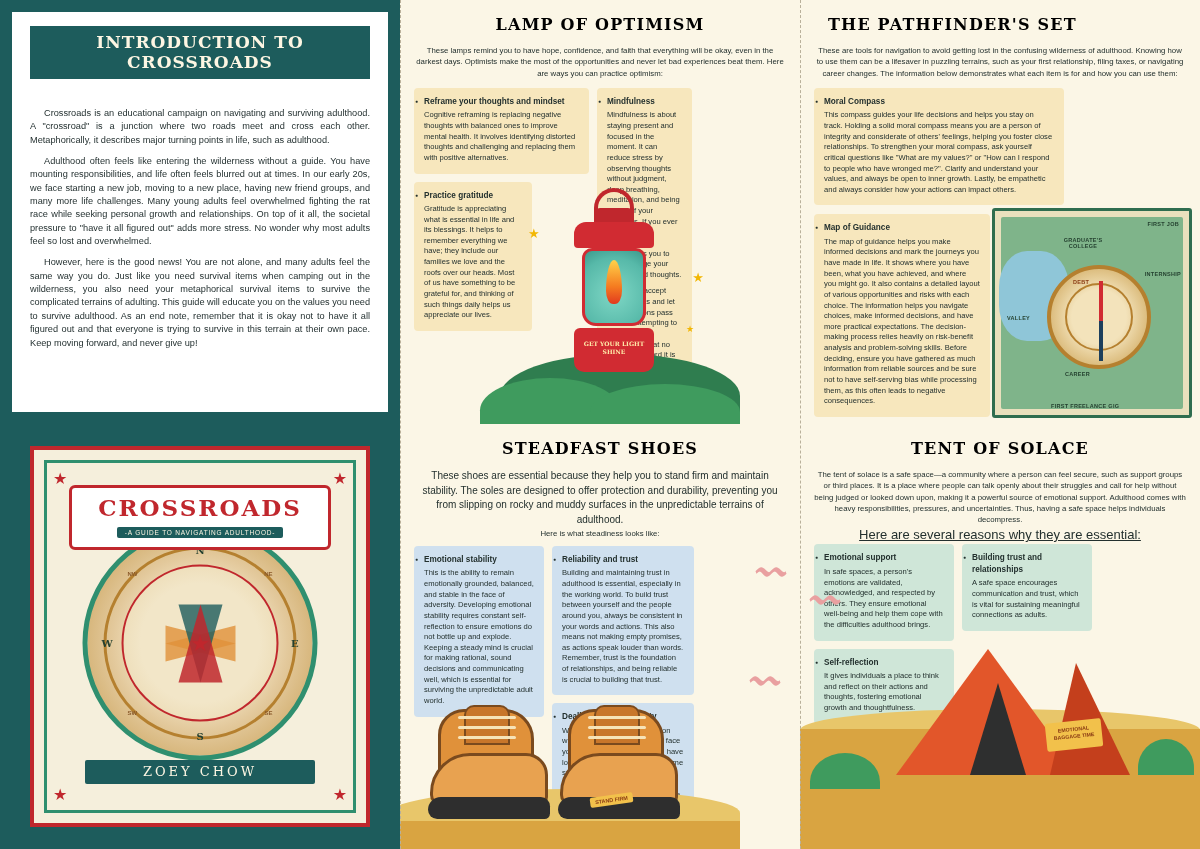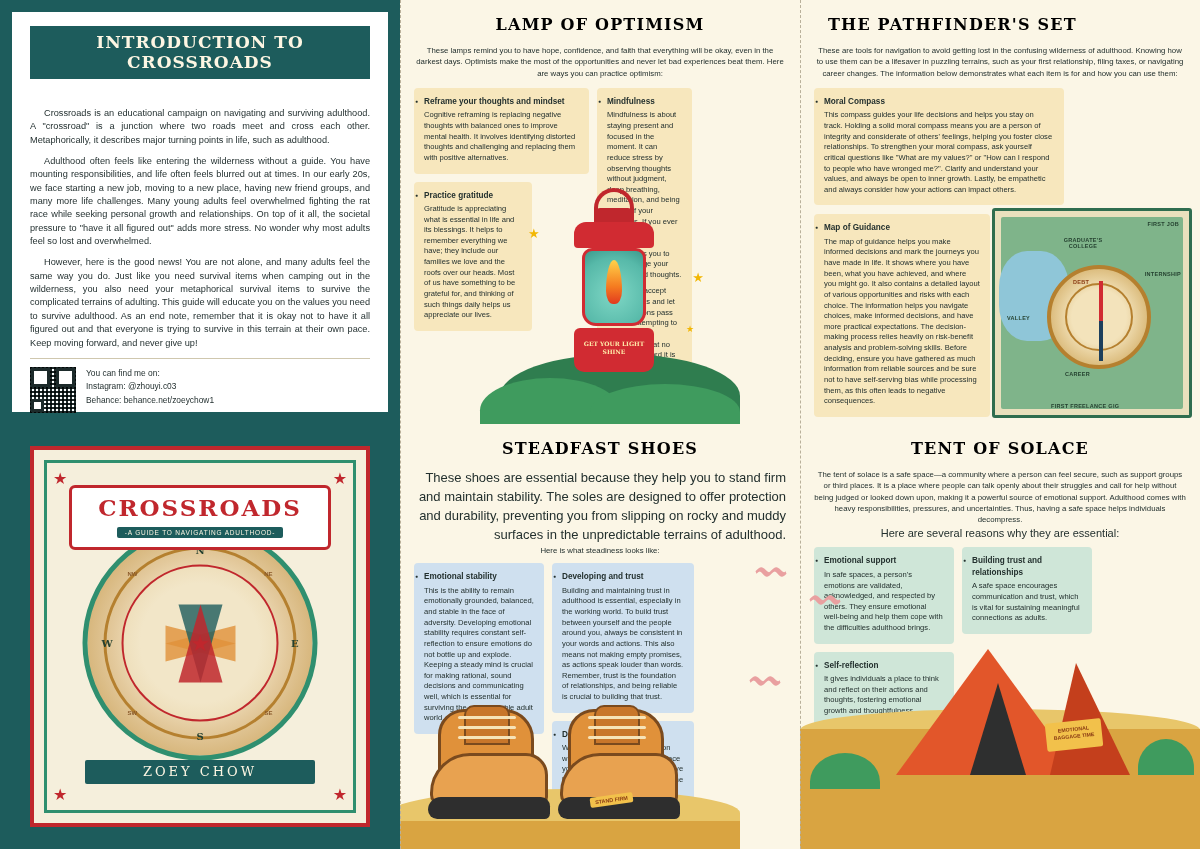--- a/index.html
+++ b/index.html
@@ -223,30 +223,20 @@
 <div class="page">
 
   <div class="panel" id="p1">
     <div class="inner">
       <div class="hdr">INTRODUCTION TO CROSSROADS</div>
       <div class="body-text" style="margin-top:28px;">
         <p>Crossroads is an educational campaign on navigating and surviving adulthood. A "crossroad" is a junction where two roads meet and cross each other. Metaphorically, it describes major turning points in life, such as adulthood.</p>
         <p>Adulthood often feels like entering the wilderness without a guide. You have mounting responsibilities, and life often feels blurred out at times. In our early 20s, we face starting a new job, moving to a new place, having new friend groups, and many more life challenges. Many young adults feel overwhelmed fighting the rat race while seeking personal growth and relationships. On top of it all, the societal pressure to "have it all figured out" adds more stress. No wonder why most adults feel so lost and overwhelmed.</p>
         <p>However, here is the good news! You are not alone, and many adults feel the same way you do. Just like you need survival items when camping out in the wilderness, you also need your metaphorical survival items to survive the complicated terrains of adulting. This guide will educate you on the values you need to survive adulthood. As an end note, remember that it is okay not to have it all figured out and that everyone is trying to survive in this terrain at their own pace. Keep moving forward, and never give up!</p>
       </div>
-      <div class="contact">
-        <div class="qr">
-            <i></i>
-          </div>
-        <div class="contact-lines">
-          <div>You can find me on:</div>
-          <div>Instagram: @zhouyi.c03</div>
-          <div>Behance: behance.net/zoeychow1</div>
-        </div>
-      </div>
     </div>
   </div>
 
   <div class="panel" id="p2">
     <div style="text-align:center;">
       <span class="title-banner">LAMP OF OPTIMISM</span>
     </div>
     <div class="lead">These lamps remind you to have hope, confidence, and faith that everything will be okay, even in the darkest days. Optimists make the most of the opportunities and never let bad experiences beat them. Here are ways you can practice optimism:</div>
 
     <div class="two-col">
@@ -355,33 +345,33 @@
 
         <div class="cover-name">ZOEY CHOW</div>
       </div>
     </div>
   </div>
 
   <div class="panel" id="p5">
     <div style="text-align:center;">
       <span class="title-banner">STEADFAST SHOES</span>
     </div>
-    <div style="font-size:13px;text-align:right;line-height:1.45;margin:7px 0 2px;color:#23302e;">These shoes are essential because they help you to stand firm and maintain stability. The soles are designed to offer protection and durability, preventing you from slipping on rocky and muddy surfaces in the unpredictable terrains of adulthood.</div>
+    <div style="font-size:10px;text-align:center;line-height:1.45;margin:7px 0 2px;color:#23302e;">These shoes are essential because they help you to stand firm and maintain stability. The soles are designed to offer protection and durability, preventing you from slipping on rocky and muddy surfaces in the unpredictable terrains of adulthood.</div>
     <div style="font-size:7.8px;text-align:center;margin-bottom:8px;color:#23302e;">Here is what steadiness looks like:</div>
 
     <div class="two-col">
       <div class="col" style="width:130px;">
         <div class="card c-blue">
           <h4 class="bullet">Emotional stability</h4>
           <div>This is the ability to remain emotionally grounded, balanced, and stable in the face of adversity. Developing emotional stability requires constant self-reflection to ensure emotions do not bottle up and explode. Keeping a steady mind is crucial for making rational, sound decisions and communicating well, which is essential for surviving the unpredictable adult world.</div>
         </div>
       </div>
       <div class="col" style="width:142px;">
         <div class="card c-blue">
-          <h4 class="bullet">Developing and trust</h4>
+          <h4 class="bullet">Reliability and trust</h4>
           <div>Building and maintaining trust in adulthood is essential, especially in the working world. To build trust between yourself and the people around you, always be consistent in your words and actions. This also means not making empty promises, as actions speak louder than words. Remember, trust is the foundation of relationships, and being reliable is crucial to building that trust.</div>
         </div>
         <div class="card c-blue">
           <h4 class="bullet">Dealing with uncertainty</h4>
           <div>When things go wrong, focus on what is within your control and face your fears. For example, if you have lost your job, you should spend time sending out resumes, job-hunting, and networking with others. You must switch from worrying to active problem-solving, as worrying will not fix the issue. At last, come to terms with the situation, find peace, and work towards a solution.</div>
         </div>
       </div>
     </div>
 
     <div class="boots">
@@ -411,21 +401,21 @@
     </div>
     <div class="squiggle" style="right:14px; top:122px;">〰</div>
     <div class="squiggle" style="right:20px; bottom:150px;">〰</div>
   </div>
 
   <div class="panel" id="p6">
     <div style="text-align:center;">
       <span class="title-banner">TENT OF SOLACE</span>
     </div>
     <div style="font-size:7.8px;text-align:center;line-height:1.45;margin:7px 0 2px;color:#23302e;">The tent of solace is a safe space—a community where a person can feel secure, such as support groups or third places. It is a place where people can talk openly about their struggles and call for help without being judged or looked down upon, making it a powerful source of emotional support. Adulthood comes with heavy responsibilities, pressures, and uncertainties. Thus, having a safe space helps individuals decompress.</div>
-    <div style="font-size:11px;text-align:center;margin-bottom:8px;color:#23302e;">Here are several reasons why they are essential:</div>
+    <div style="font-size:13px;text-align:center;margin-bottom:2px;color:#23302e;text-decoration:underline;">Here are several reasons why they are essential:</div>
 
     <div class="two-col">
       <div class="col" style="width:140px;">
         <div class="card c-mint">
           <h4 class="bullet">Emotional support</h4>
           <div>In safe spaces, a person's emotions are validated, acknowledged, and respected by others. They ensure emotional well-being and help them cope with the difficulties adulthood brings.</div>
         </div>
         <div class="card c-mint">
           <h4 class="bullet">Self-reflection</h4>
           <div>It gives individuals a place to think and reflect on their actions and thoughts, fostering emotional growth and thoughtfulness.</div>

